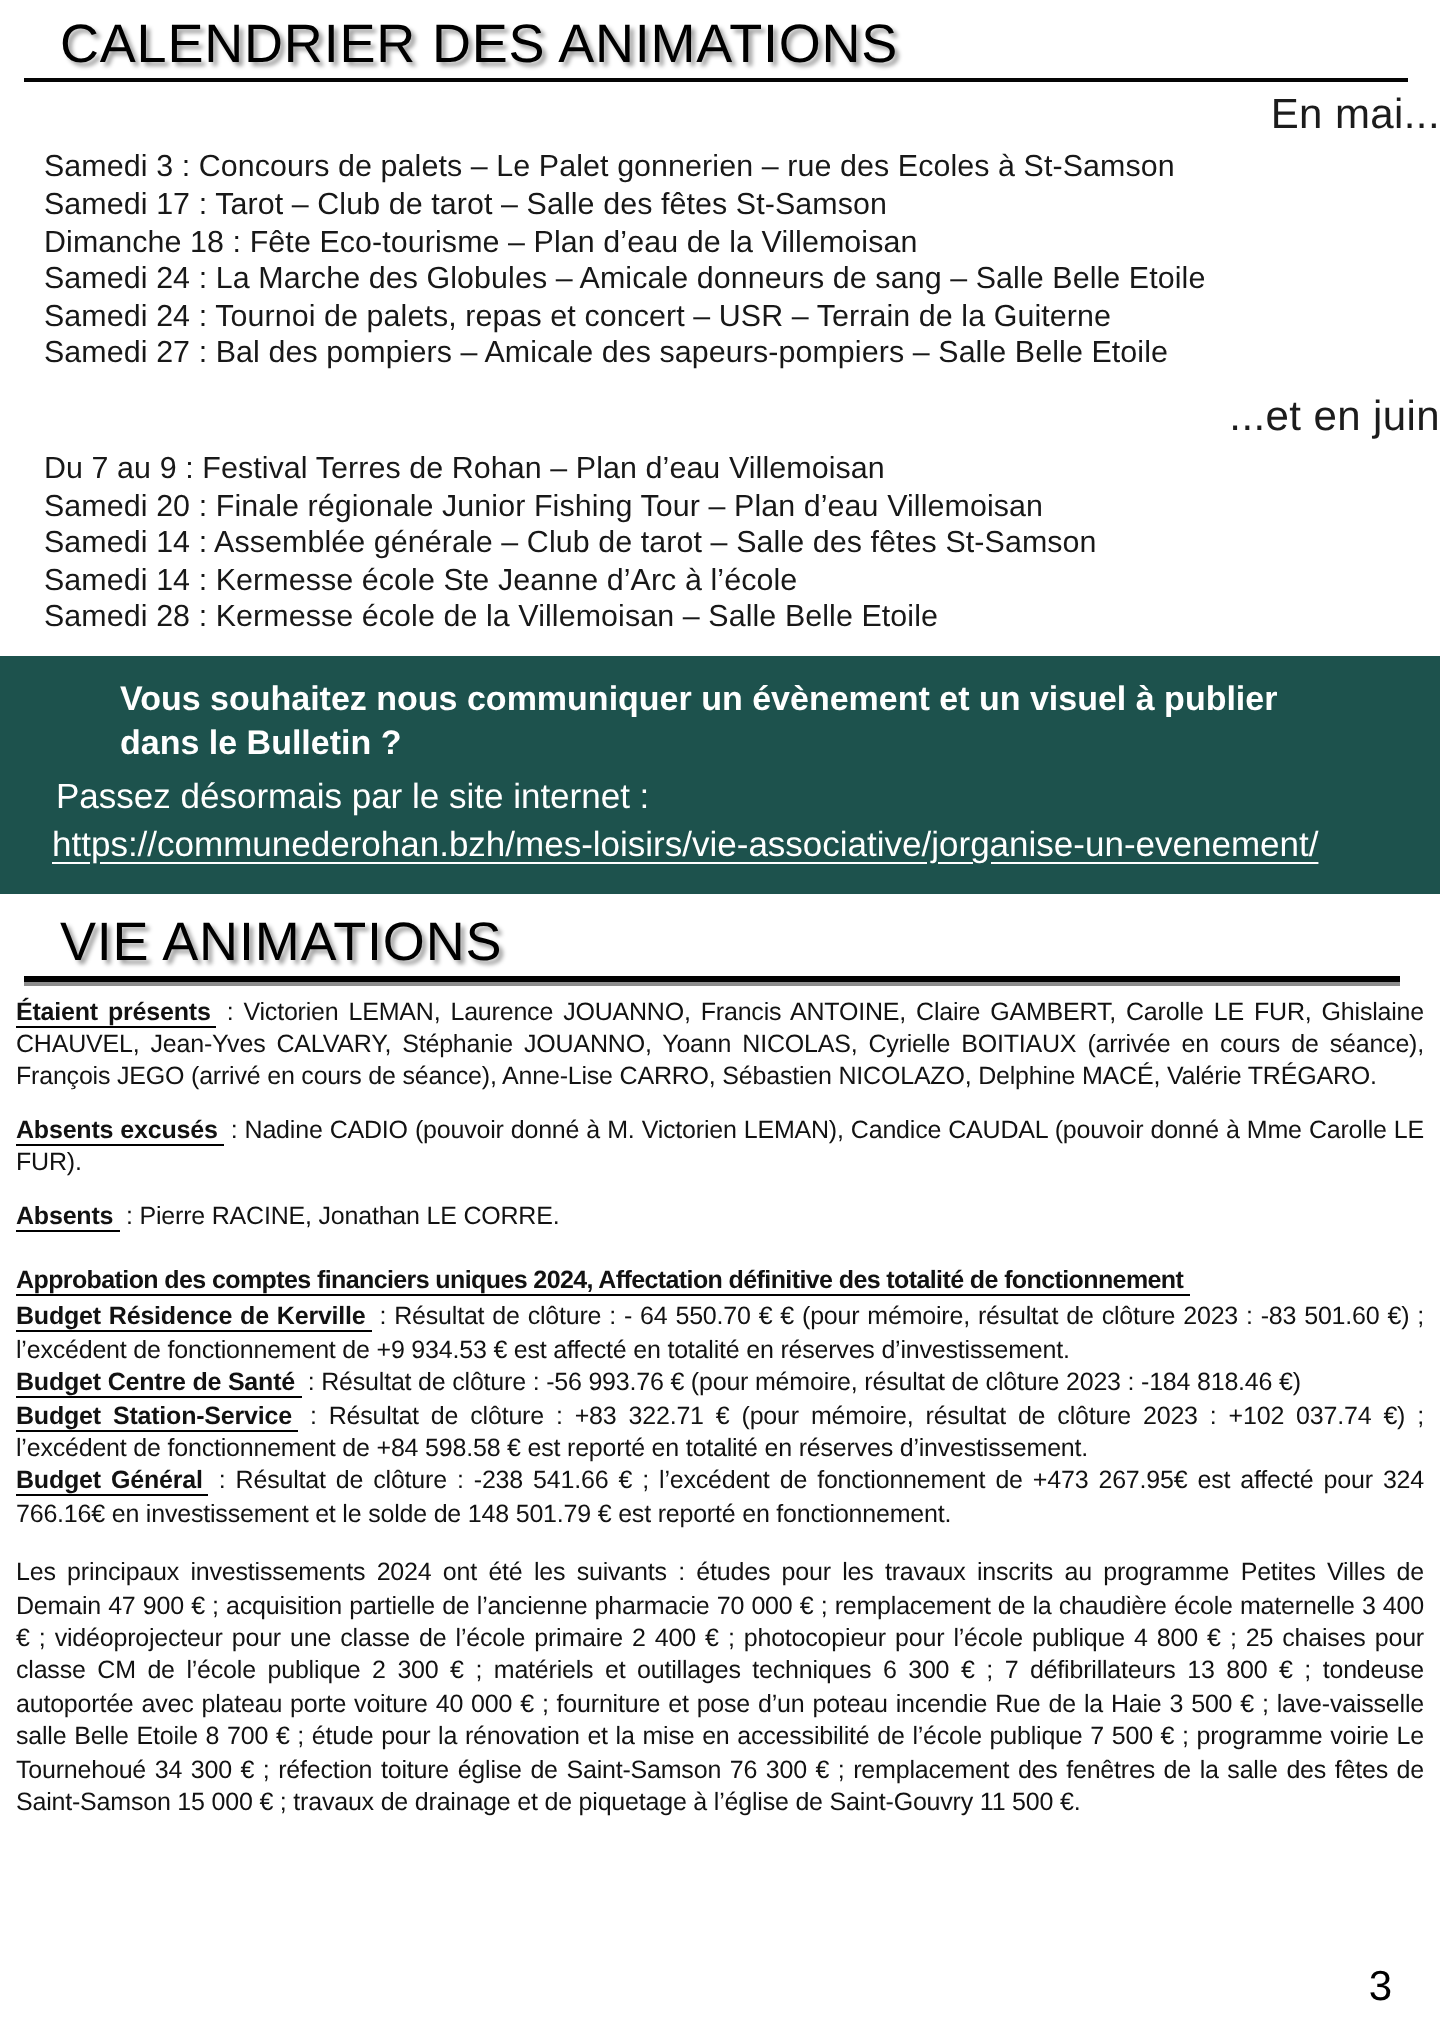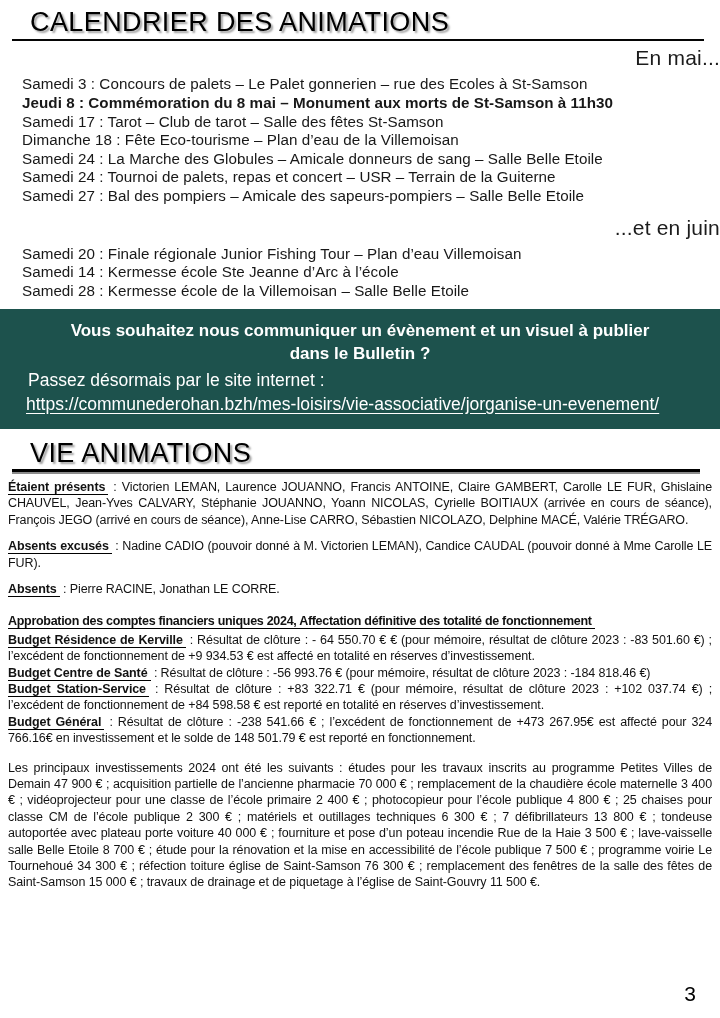--- a/index.html
+++ b/index.html
@@ -54,21 +54,21 @@
   
   .banner {
     margin-top: 9px;
     padding: 11px 26px 13px 26px;
     color: #fff;
   }
   .banner-q {
     font-weight: bold;
     font-size: 17px;
     line-height: 1.33;
-    text-align: center;
+    text-align: left;
     max-width: 600px;
     margin: 0 auto 4px auto;
   }
   .banner-intro {
     font-size: 17.5px;
     margin: 4px 0 2px 2px;
   }
   .banner-link {
     display: inline-block;
     font-size: 17.5px;
@@ -119,31 +119,32 @@
 
 <div class="doc">
 
   <section>
     <h1 class="sec-title">CALENDRIER DES ANIMATIONS</h1>
     <hr class="rule-thin">
 
     <h2 class="sub-heading">En mai...</h2>
     <div class="events">
       <div class="event">Samedi 3 : Concours de palets – Le Palet gonnerien – rue des Ecoles à St-Samson</div>
-      <div class="event bold">Jeudi 8 : Commémoration du 8 mai – Monument aux morts de St-Samson à 11h30</div>
       <div class="event">Samedi 17 : Tarot – Club de tarot – Salle des fêtes St-Samson</div>
       <div class="event">Dimanche 18 : Fête Eco-tourisme – Plan d’eau de la Villemoisan</div>
       <div class="event">Samedi 24 : La Marche des Globules – Amicale donneurs de sang – Salle Belle Etoile</div>
       <div class="event">Samedi 24 : Tournoi de palets, repas et concert – USR – Terrain de la Guiterne</div>
       <div class="event">Samedi 27 : Bal des pompiers – Amicale des sapeurs-pompiers – Salle Belle Etoile</div>
     </div>
 
     <h2 class="sub-heading" style="margin-top:10px;">...et en juin</h2>
     <div class="events">
+      <div class="event">Du 7 au 9 : Festival Terres de Rohan – Plan d’eau Villemoisan</div>
       <div class="event">Samedi 20 : Finale régionale Junior Fishing Tour – Plan d’eau Villemoisan</div>
+      <div class="event">Samedi 14 : Assemblée générale – Club de tarot – Salle des fêtes St-Samson</div>
       <div class="event">Samedi 14 : Kermesse école Ste Jeanne d’Arc à l’école</div>
       <div class="event">Samedi 28 : Kermesse école de la Villemoisan – Salle Belle Etoile</div>
     </div>
   </section>
 
   <section class="banner" id="banner" style="background: rgb(29, 82, 77);">
     <p class="banner-q">Vous souhaitez nous communiquer un évènement et un visuel à publier dans le Bulletin ?</p>
     <p class="banner-intro">Passez désormais par le site internet :</p>
     <a class="banner-link">https://communederohan.bzh/mes-loisirs/vie-associative/jorganise-un-evenement/</a>
   </section>

